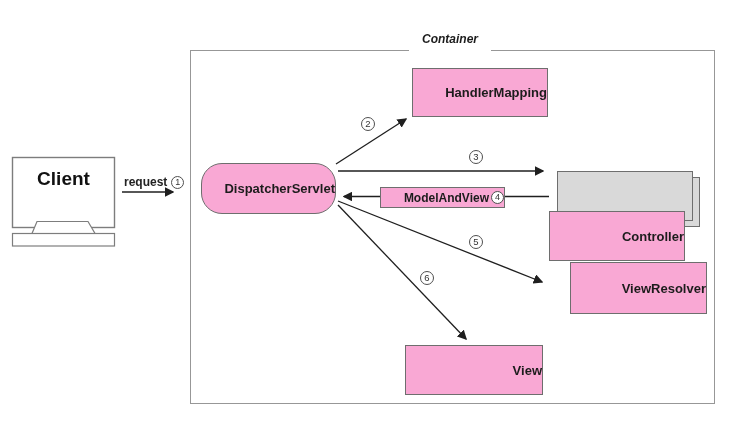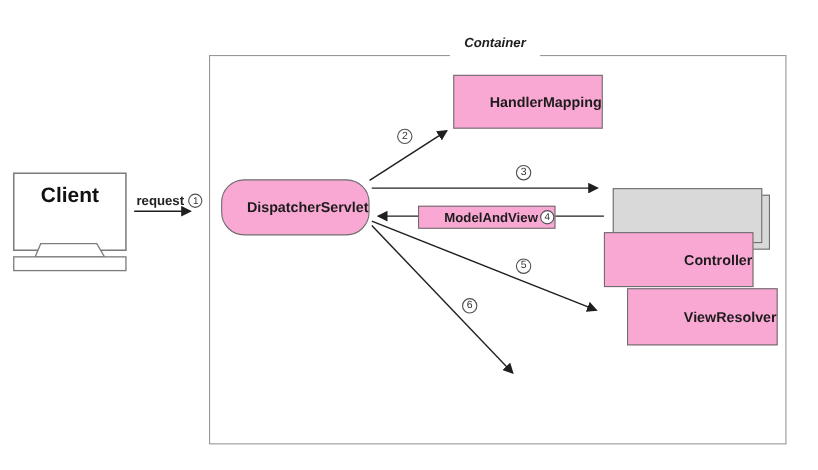--- a/index.html
+++ b/index.html
@@ -109,20 +109,23 @@
   <div class="ctrl-shadow s3"></div>
   <div class="ctrl-shadow s2"></div>
   <div class="node node-controller">
     <span>Controller</span>
   </div>
 
   <div class="node node-viewresolver">
     <span>ViewResolver</span>
   </div>
 
+  <div class="node node-view">
+    <span>View</span>
+  </div>
 
   <div class="node node-mav">
     <span>ModelAndView</span>
     <span class="circ small">4</span>
   </div>
 
   <span class="circ step step-2">2</span>
   <span class="circ step step-3">3</span>
   <span class="circ step step-5">5</span>
   <span class="circ step step-6">6</span>

